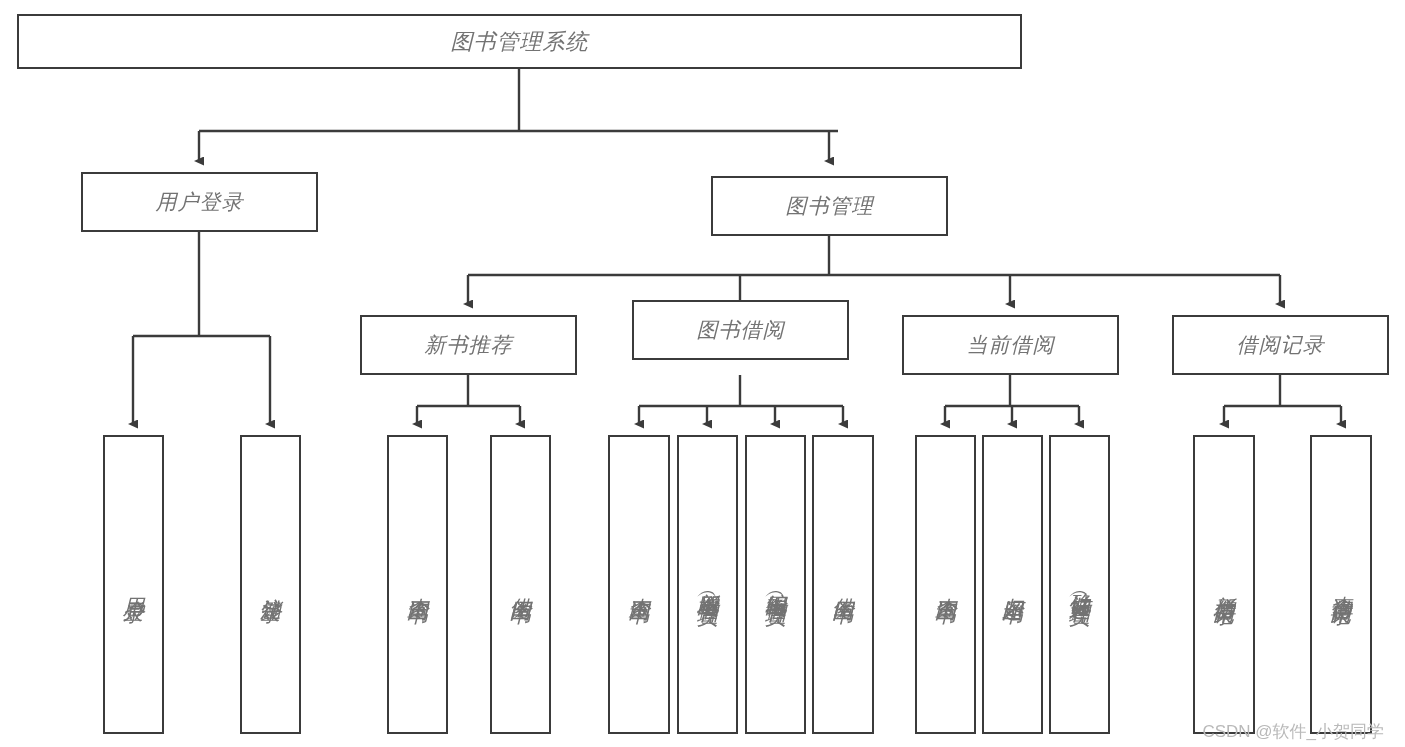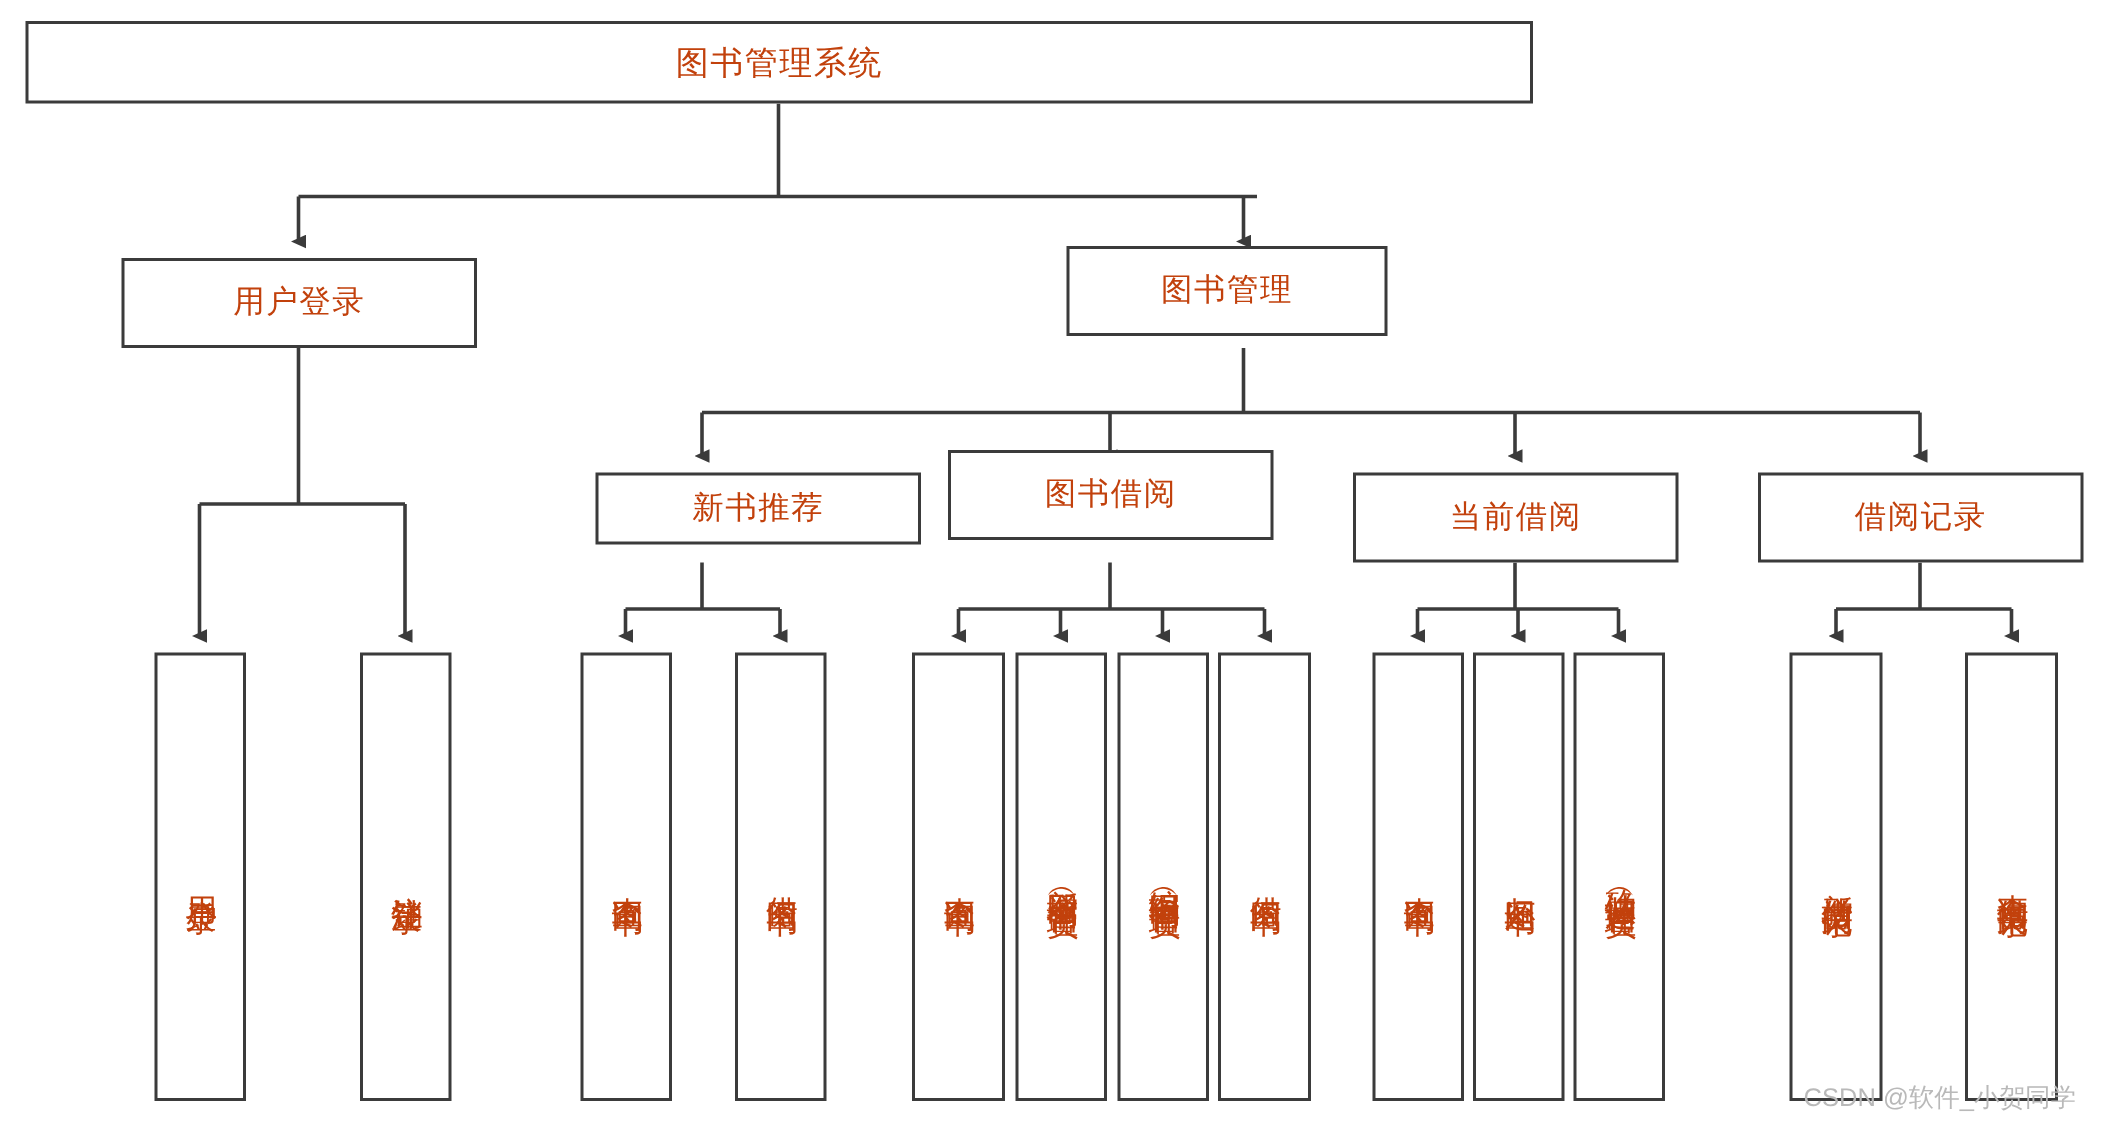--- a/index.html
+++ b/index.html
@@ -26,22 +26,23 @@
     pointer-events: none;
   }
   .node {
     position: absolute;
     box-sizing: border-box;
     border: 2px solid #3b3b3b;
     background: #ffffff;
     display: flex;
     align-items: center;
     justify-content: center;
-    color: #c2410c;
+    color: #737373;
     z-index: 2;
+    font-style: italic;
   }
   .node .lbl {
     display: block;
     text-align: center;
     line-height: 1.18;
   }
   
   .h-node .lbl {
     font-size: 21px;
     letter-spacing: 1px;
@@ -130,25 +131,25 @@
   </svg>
 
   <div class="node h-node root" style="left:17px; top:14px; width:1005px; height:55px;">
     <span class="lbl">图书管理系统</span>
   </div>
 
   <div class="node h-node" style="left:81px; top:172px; width:237px; height:60px;">
     <span class="lbl">用户登录</span>
   </div>
 
-  <div class="node h-node" style="left:711px; top:164px; width:214px; height:60px;">
+  <div class="node h-node" style="left:711px; top:176px; width:237px; height:60px;">
     <span class="lbl">图书管理</span>
   </div>
 
-  <div class="node h-node" style="left:360px; top:315px; width:217px; height:48px;margin-left:37px;">
+  <div class="node h-node" style="left:360px; top:315px; width:217px; height:60px;">
     <span class="lbl">新书推荐</span>
   </div>
 
   <div class="node h-node" style="left:632px; top:300px; width:217px; height:60px;">
     <span class="lbl">图书借阅</span>
   </div>
 
   <div class="node h-node" style="left:902px; top:315px; width:217px; height:60px;">
     <span class="lbl">当前借阅</span>
   </div>

